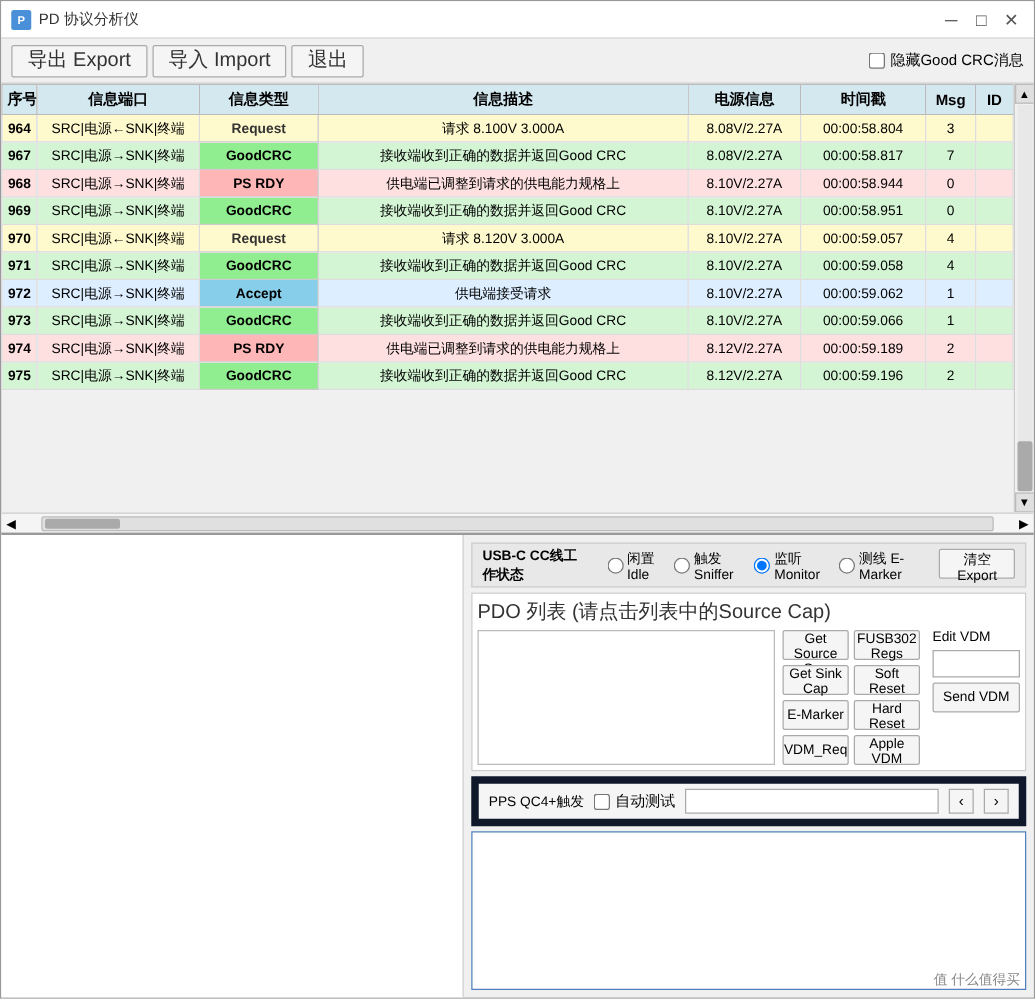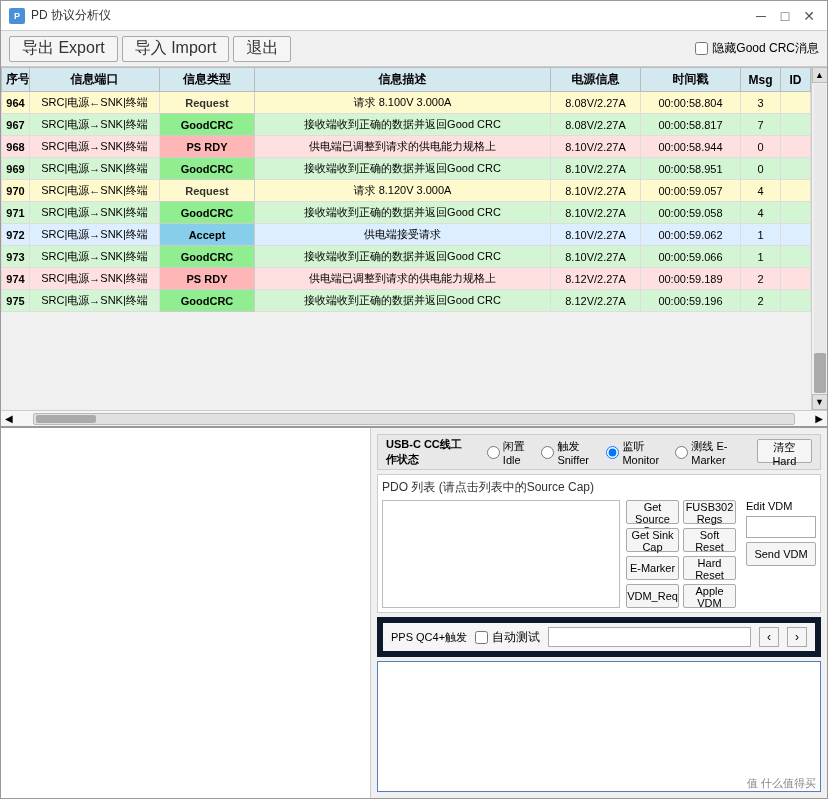--- a/index.html
+++ b/index.html
@@ -196,21 +196,21 @@
 
     .radio-group { display: flex; gap: 10px; align-items: center; }
     .radio-label { display: flex; align-items: center; gap: 3px; font-size: 11px; }
 
     .pdo-section {
       border: 1px solid #ccc;
       padding: 4px;
       background: #fff;
       flex: 1;
     }
-    .pdo-title { font-size: 12px; margin-bottom: 4px; color: #333; }
+    .pdo-title { font-size: 16px; margin-bottom: 4px; color: #333; }
     .pdo-content {
       display: flex;
       gap: 6px;
     }
     .pdo-list {
       flex: 1;
       border: 1px solid #bbb;
       min-height: 80px;
       background: #fff;
     }
@@ -542,21 +542,21 @@
             <label class="radio-label">
               <input type="radio" name="mode" value="monitor" checked="" style="">
               <span>监听 Monitor</span>
             </label>
             <label class="radio-label">
               <input type="radio" name="mode" value="emarker" style="">
               <span>测线 E-Marker</span>
             </label>
           </div>
           <div class="clear-btn-container" style="margin-left:auto;">
-            <button class="clear-btn">清空 Hard</button>
+            <button class="clear-btn">清空 Export</button>
           </div>
         </div>
 
         <div class="pdo-section">
           <div class="pdo-title">PDO 列表 (请点击列表中的Source Cap)</div>
           <div class="pdo-content">
             <div class="pdo-list"></div>
             <div class="pdo-buttons">
               <div class="pdo-btn-row">
                 <button class="pdo-btn">Get Source Cap</button>

